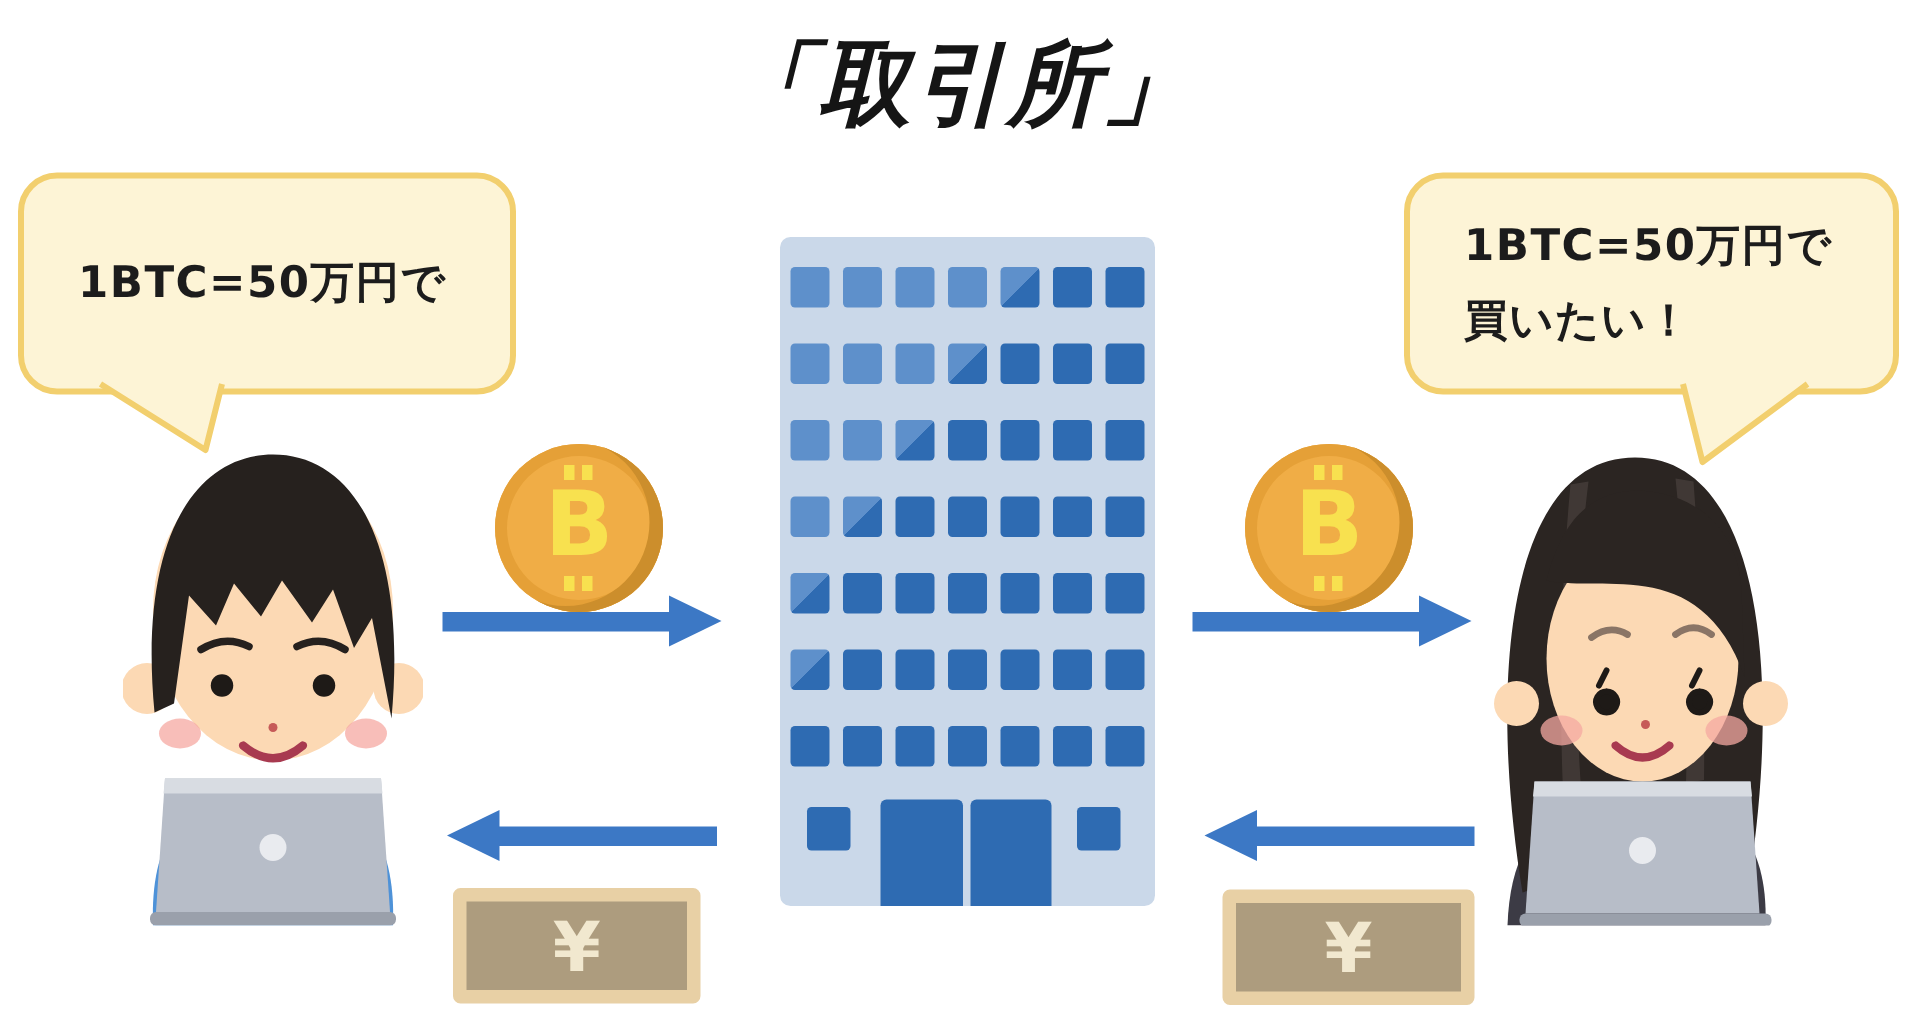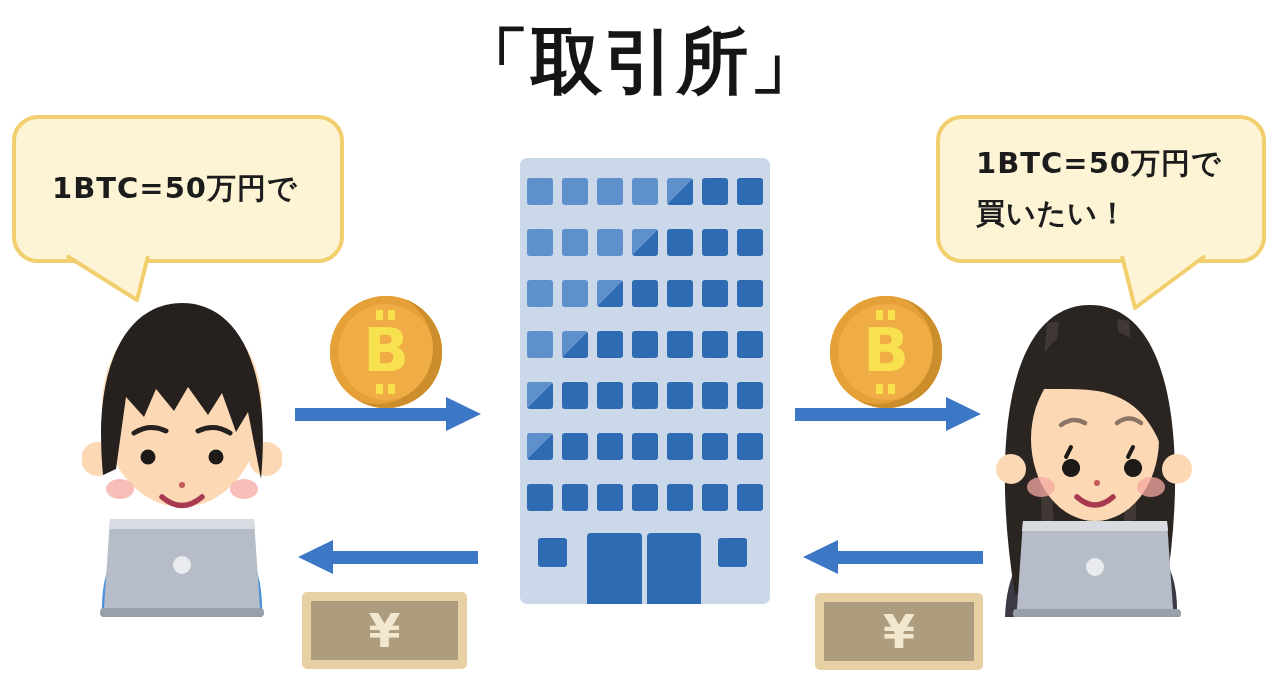--- a/index.html
+++ b/index.html
@@ -4,21 +4,21 @@
 <style>
   * { margin:0; padding:0; box-sizing:border-box; }
   body { background:#ffffff; font-family:"DejaVu Sans", sans-serif; }
   .canvas {
     position:relative; width:1280px; height:687px; background:#ffffff; overflow:hidden;
   }
 
   
   .title {
     position:absolute; left:0; right:0; top:14px; text-align:center;
-    font-size:72px; font-weight:900; color:#151515; letter-spacing:1px;
+    font-size:62px; font-weight:900; color:#151515; letter-spacing:1px;font-style:italic;
   }
 
   
   .bubble {
     position:absolute; top:115px; height:148px;
     background:#FDF4D6; border:4px solid #F2CF6E; border-radius:26px;
     display:flex; flex-direction:column; justify-content:center;
     padding-left:36px; z-index:1;
   }
   .bubble.left  { left:12px;  width:332px; }

